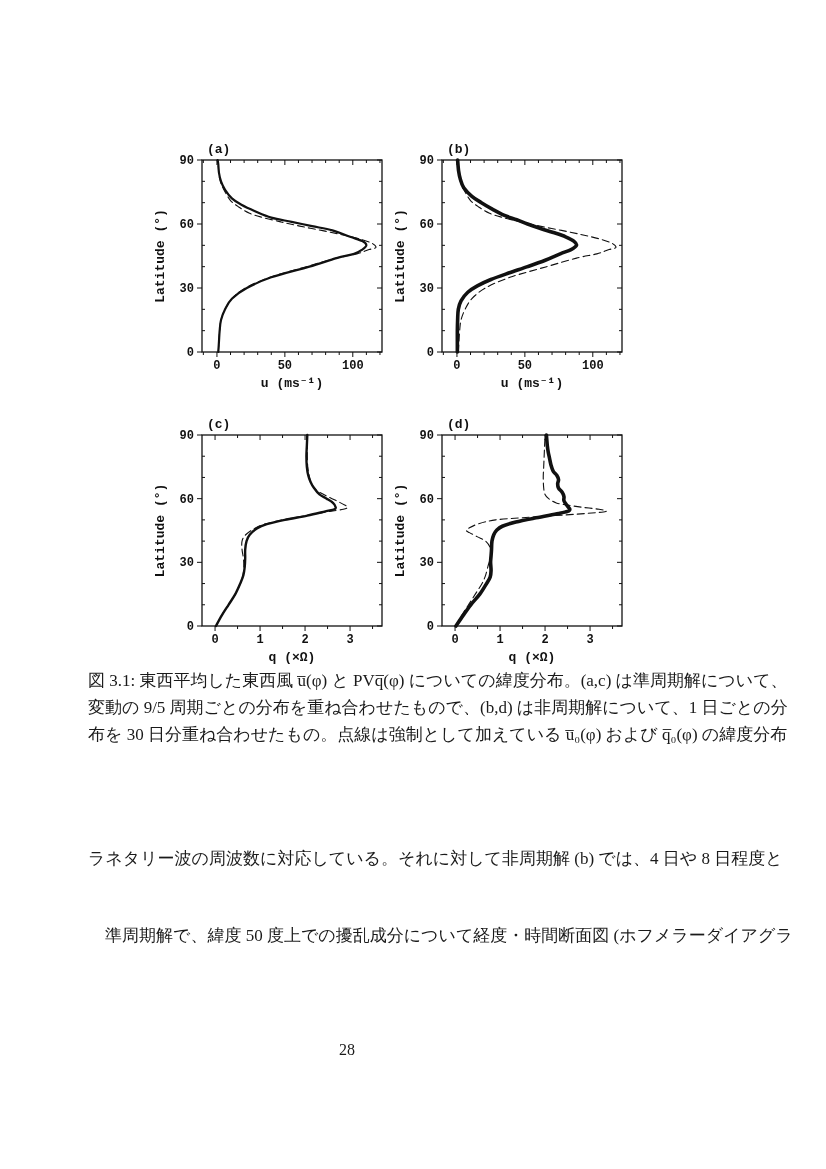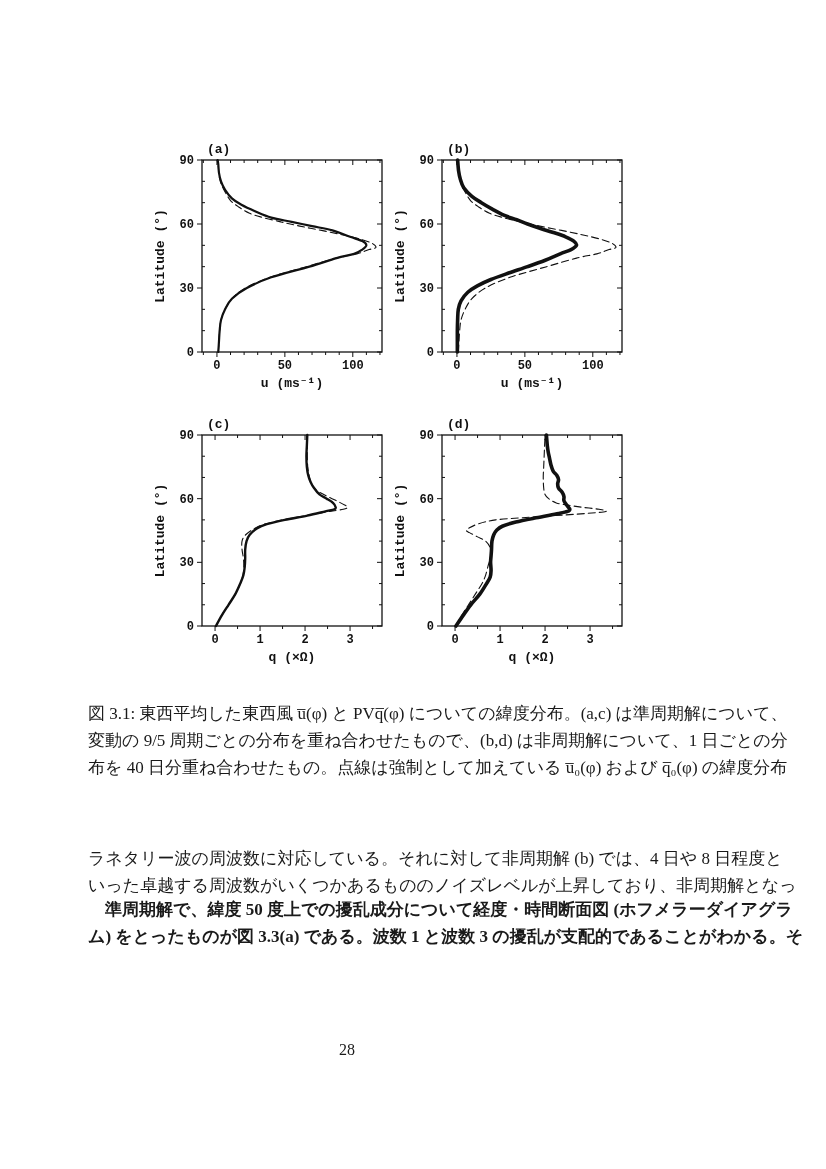--- a/index.html
+++ b/index.html
@@ -8,34 +8,34 @@
     width:826px;height:1169px;
     background:#ffffff;
     margin:0 auto;
     overflow:hidden;
     font-family:"Liberation Serif","DejaVu Serif",serif;
     color:#1a1a1a;
   }
   .panel-svg{position:absolute;}
   .figure-caption{
     position:absolute;
-    left:88px;top:700px;
+    left:88px;top:667px;
     width:652px;
     font-size:17px;
     line-height:27px;
   }
   .body-par{
     position:absolute;
     left:88px;
     width:652px;
     font-size:17px;
     line-height:27px;
   }
   .body-par-1{top:845px;}
-  .body-par-2{top:896px;font-weight:bold;}
+  .body-par-2{top:922px;}
   .text-line{white-space:nowrap;}
   .page-number{
     position:absolute;
     left:0;top:1041px;
     width:694px;
     text-align:center;
     font-size:16px;
   }
   svg text{
     font-family:"Liberation Mono","DejaVu Sans Mono",monospace;
@@ -275,27 +275,25 @@
       <text x="57" y="13" font-size="13">(d)</text>
       <text x="142" y="246" text-anchor="middle" font-size="13">q (×Ω)</text>
       <text x="0" y="0" text-anchor="middle" font-size="13" transform="translate(14,115.5) rotate(-90)">Latitude (°)</text>
       <path d="M65.95 211 C67.15 209.23 70.68 203.93 73.15 200.39 C75.63 196.85 78.02 193.31 80.80 189.78 C83.58 186.24 87.18 182.70 89.80 179.17 C92.43 175.63 94.83 171.39 96.55 168.56 C98.27 165.73 99.40 164.31 100.15 162.19 C100.90 160.07 100.98 158.30 101.05 155.82 C101.13 153.35 100.60 149.81 100.60 147.33 C100.60 144.86 100.90 143.09 101.05 140.97 C101.20 138.84 101.35 137.08 101.50 134.60 C101.65 132.12 101.57 128.59 101.95 126.11 C102.32 123.64 103.00 121.51 103.75 119.74 C104.50 117.98 105.02 116.91 106.45 115.50 C107.87 114.09 109.08 112.67 112.30 111.26 C115.53 109.84 120.18 108.43 125.80 107.01 C131.43 105.60 138.93 104.18 146.05 102.77 C153.18 101.35 163.30 99.58 168.55 98.52 C173.80 97.46 175.68 97.11 177.55 96.40 C179.43 95.69 179.95 95.34 179.80 94.28 C179.65 93.22 177.63 91.45 176.65 90.03 C175.68 88.62 174.40 87.20 173.95 85.79 C173.50 84.37 174.25 82.96 173.95 81.54 C173.65 80.13 173.05 78.71 172.15 77.30 C171.25 75.89 169.30 74.47 168.55 73.06 C167.80 71.64 167.65 70.23 167.65 68.81 C167.65 67.40 168.70 65.98 168.55 64.57 C168.40 63.15 167.65 61.74 166.75 60.32 C165.85 58.91 164.13 57.85 163.15 56.08 C162.18 54.31 161.50 51.83 160.90 49.71 C160.30 47.59 160.00 45.47 159.55 43.34 C159.10 41.22 158.57 39.10 158.20 36.98 C157.82 34.86 157.60 33.44 157.30 30.61 C157.00 27.78 156.55 21.77 156.40 20.00" fill="none" stroke="#111" stroke-width="3.6" stroke-linecap="round" stroke-linejoin="round"></path>
       <path d="M65.95 211 C66.92 209.23 69.70 203.93 71.80 200.39 C73.90 196.85 76.30 193.31 78.55 189.78 C80.80 186.24 83.05 182.70 85.30 179.17 C87.55 175.63 90.32 171.74 92.05 168.56 C93.78 165.37 94.68 162.90 95.65 160.07 C96.63 157.24 97.23 154.05 97.90 151.58 C98.58 149.10 99.17 147.33 99.70 145.21 C100.23 143.09 100.98 140.97 101.05 138.84 C101.13 136.72 101.05 134.60 100.15 132.48 C99.25 130.36 97.75 127.88 95.65 126.11 C93.55 124.34 90.25 123.28 87.55 121.87 C84.85 120.45 81.33 118.68 79.45 117.62 C77.58 116.56 76.45 116.21 76.30 115.50 C76.15 114.79 76.67 114.44 78.55 113.38 C80.42 112.32 83.05 110.55 87.55 109.13 C92.05 107.72 98.05 105.95 105.55 104.89 C113.05 103.83 122.80 103.47 132.55 102.77 C142.30 102.06 153.55 101.35 164.05 100.64 C174.55 99.94 186.93 99.23 195.55 98.52 C204.18 97.81 213.55 97.11 215.80 96.40 C218.05 95.69 213.18 94.99 209.05 94.28 C204.93 93.57 196.30 92.86 191.05 92.16 C185.80 91.45 181.68 90.74 177.55 90.03 C173.43 89.33 169.45 88.97 166.30 87.91 C163.15 86.85 160.53 85.08 158.65 83.67 C156.78 82.25 155.88 81.19 155.05 79.42 C154.23 77.65 154.00 75.89 153.70 73.06 C153.40 70.23 153.25 65.98 153.25 62.44 C153.25 58.91 153.55 55.37 153.70 51.83 C153.85 48.30 154.00 44.76 154.15 41.22 C154.30 37.69 154.45 34.15 154.60 30.61 C154.75 27.07 154.98 21.77 155.05 20.00" fill="none" stroke="#111" stroke-width="1.1" stroke-linecap="round" stroke-linejoin="round" stroke-dasharray="7,4"></path>
     </svg>
 
   <div class="figure-caption" id="figure-caption">
       <div class="text-line">図 3.1: 東西平均した東西風 u̅(φ) と PVq̅(φ) についての緯度分布。(a,c) は準周期解について、</div>
       <div class="text-line">変動の 9/5 周期ごとの分布を重ね合わせたもので、(b,d) は非周期解について、1 日ごとの分</div>
-      <div class="text-line">布を 40 日分重ね合わせたもの。点線は強制として加えている u̅₀(φ) および q̅₀(φ) の緯度分布</div>
+      <div class="text-line">布を 30 日分重ね合わせたもの。点線は強制として加えている u̅₀(φ) および q̅₀(φ) の緯度分布</div>
     </div>
 
   <div class="body-par body-par-1" id="paragraph-1">
       <div class="text-line">ラネタリー波の周波数に対応している。それに対して非周期解 (b) では、4 日や 8 日程度と</div>
-      <div class="text-line">いった卓越する周波数がいくつかあるもののノイズレベルが上昇しており、非周期解となっ</div>
     </div>
   <div class="body-par body-par-2" id="paragraph-2">
       <div class="text-line">　準周期解で、緯度 50 度上での擾乱成分について経度・時間断面図 (ホフメラーダイアグラ</div>
-      <div class="text-line">ム) をとったものが図 3.3(a) である。波数 1 と波数 3 の擾乱が支配的であることがわかる。そ</div>
     </div>
 
   <div class="page-number">28</div>
 
 </div>
 
 </body></html>

